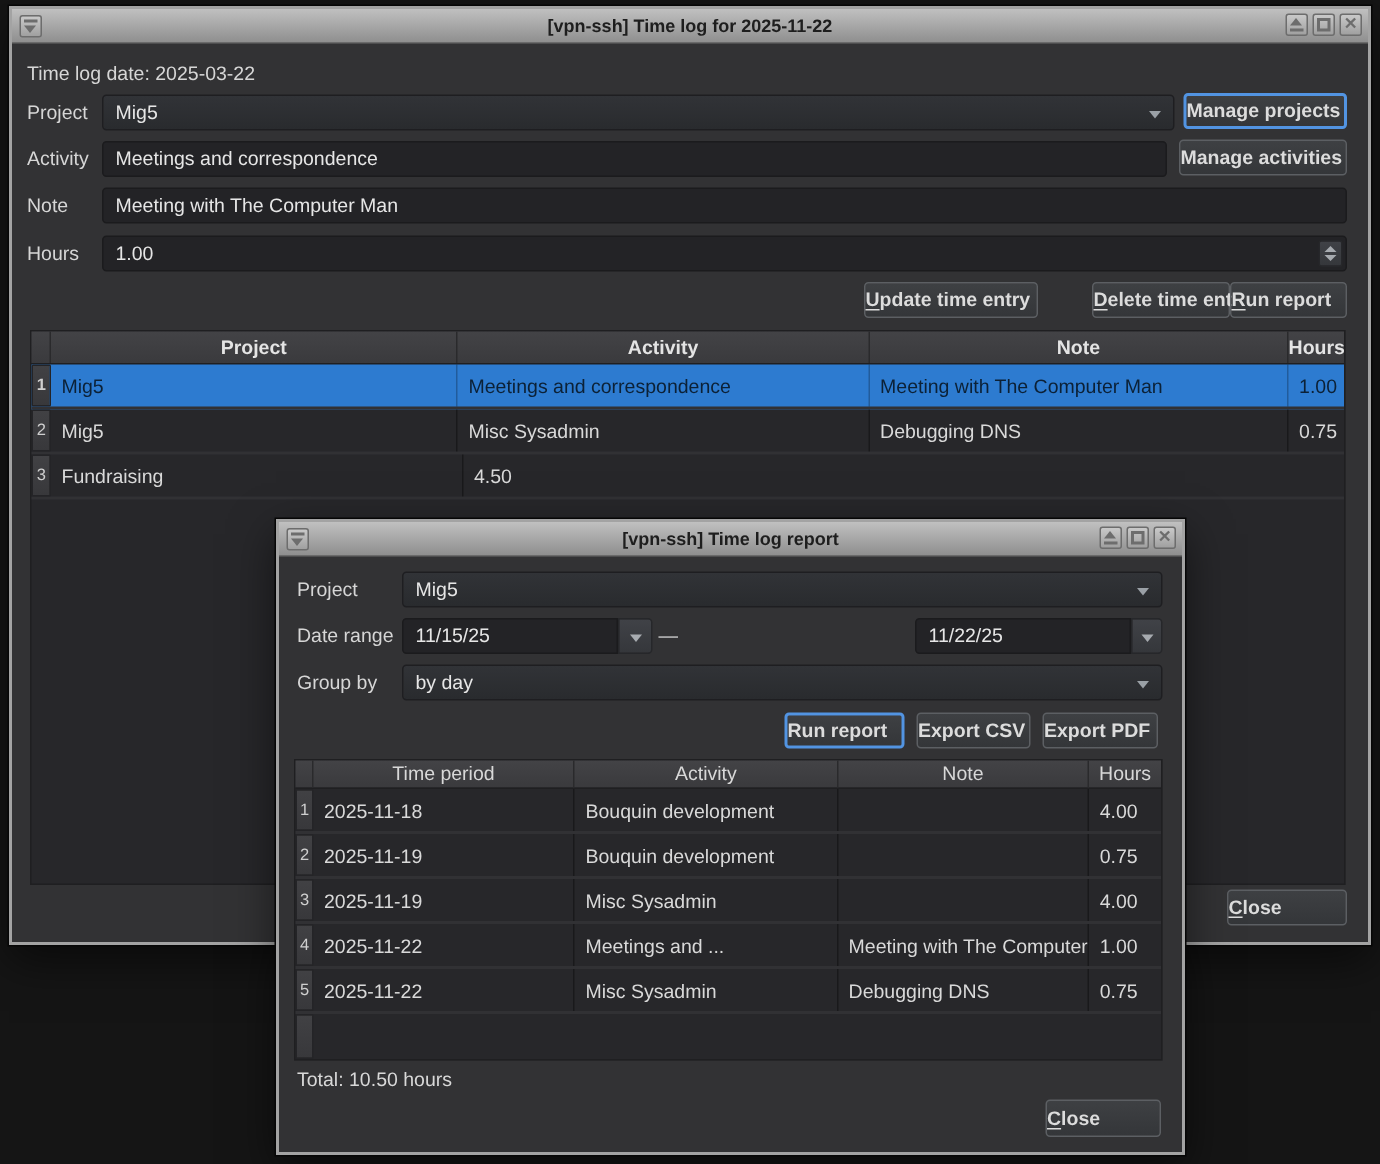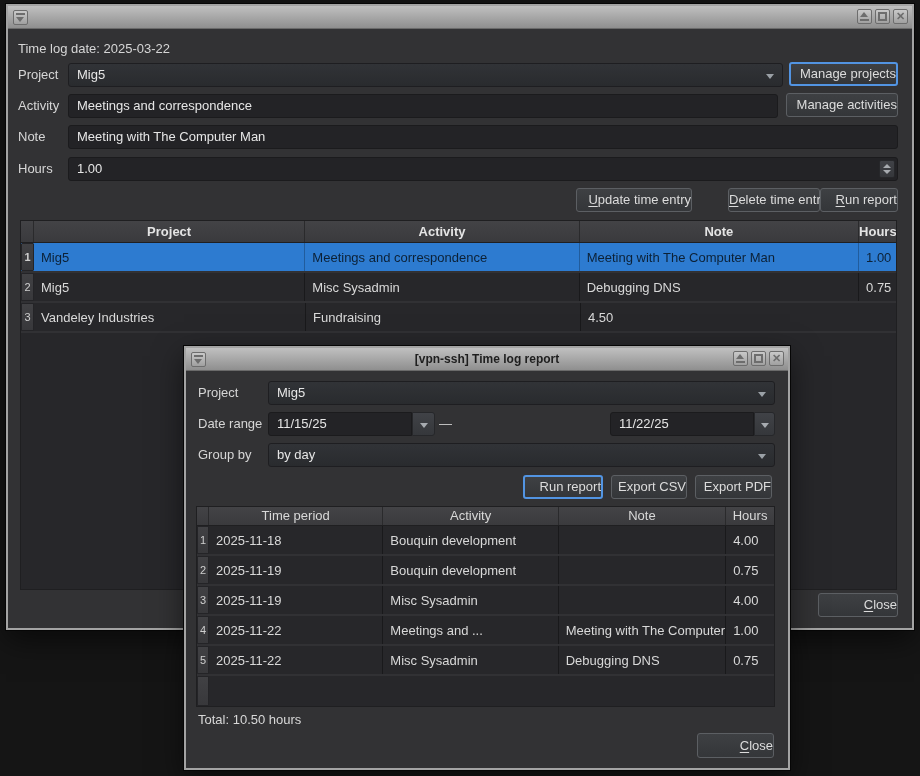--- a/index.html
+++ b/index.html
@@ -44,21 +44,21 @@
   .spin { position:absolute; height:24px; background:#232326; border:1px solid #1b1b1d;
           border-radius:3px; color:#e6e6e6; font-size:13px; line-height:22px; padding:0 8px; }
   .spinbtns { position:absolute; right:2px; top:2px; width:16px; height:18px; border-radius:2px;
               background:linear-gradient(#404247,#35373b); border:1px solid #26272a;
               display:flex; flex-direction:column; align-items:center; justify-content:space-evenly; }
   .tri-up { border-left:4px solid transparent; border-right:4px solid transparent; border-bottom:4px solid #a7abb0; }
   .tri-dn { border-left:4px solid transparent; border-right:4px solid transparent; border-top:4px solid #a7abb0; }
 
   .btn { position:absolute; height:24px; background:linear-gradient(#3e4043,#343639);
          border:1px solid #5c5f63; border-radius:3px; color:#dcdcdc; font-size:13px;
-         text-align:right; line-height:22px; white-space:nowrap; }
+         text-align:left; line-height:22px; white-space:nowrap;font-weight:bold; }
   .btn.focused { border:2px solid #5294e2; line-height:20px; }
   .mn { text-decoration:underline; text-underline-offset:2px; }
 
   .datefield { position:absolute; height:24px; background:#232326; border:1px solid #1b1b1d;
                border-radius:3px 0 0 3px; color:#e6e6e6; font-size:13px; line-height:22px; padding:0 8px; }
   .datebtn { position:absolute; height:24px; width:23px; background:linear-gradient(#404247,#35373b);
              border:1px solid #26272a; border-radius:0 3px 3px 0; }
   .datebtn .arr { position:absolute; left:7px; top:10px; border-left:4px solid transparent;
                   border-right:4px solid transparent; border-top:5px solid #a7abb0; }
 
@@ -77,20 +77,21 @@
   .total { position:absolute; font-size:13px; color:#d8d8d8; }
 </style>
 </head>
 <body>
 
 <section class="win" style="left:6px; top:4px; width:908px; height:626px;">
   <div class="titlebar">
     <div class="wbtn wbtn-menu">
         <span class="g-menu"></span>
       </div>
+    <div class="title">[vpn-ssh] Time log for 2025-11-22</div>
     <div class="wbtns">
       <div class="wbtn">
           <span class="g-shade"></span>
         </div>
       <div class="wbtn">
           <span class="g-max"></span>
         </div>
       <div class="wbtn">
           <span class="g-close">✕</span>
         </div>
@@ -143,21 +144,20 @@
       </div>
       <div class="trow" style="height:30px;">
         <div class="gut" style="width:13px;">2</div>
         <div class="td" style="width:272px;">Mig5</div>
         <div class="td" style="width:275px;">Misc Sysadmin</div>
         <div class="td" style="width:280px;">Debugging DNS</div>
         <div class="td" style="width:37px; border-right:none;">0.75</div>
       </div>
       <div class="trow" style="height:30px;">
         <div class="gut" style="width:13px;">3</div>
-        <div class="td" style="width:272px;">Vandeley Industries</div>
         <div class="td" style="width:275px;">Fundraising</div>
         <div class="td" style="width:37px; border-right:none;text-align:right;">4.50</div>
       </div>
     </div>
 
     <div class="btn" style="left:810px; top:564px; width:80px;"><span class="mn">C</span><span>lose</span></div>
   </div>
 </section>
 
 <section class="win" style="left:184px; top:346px; width:606px; height:424px;">

